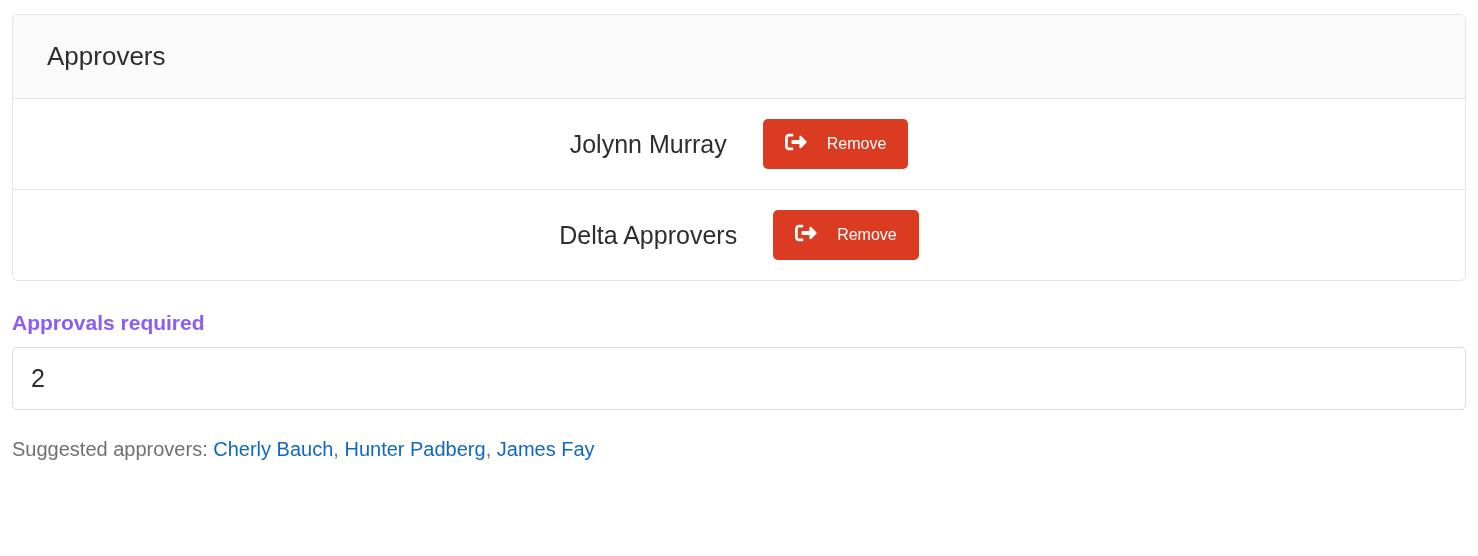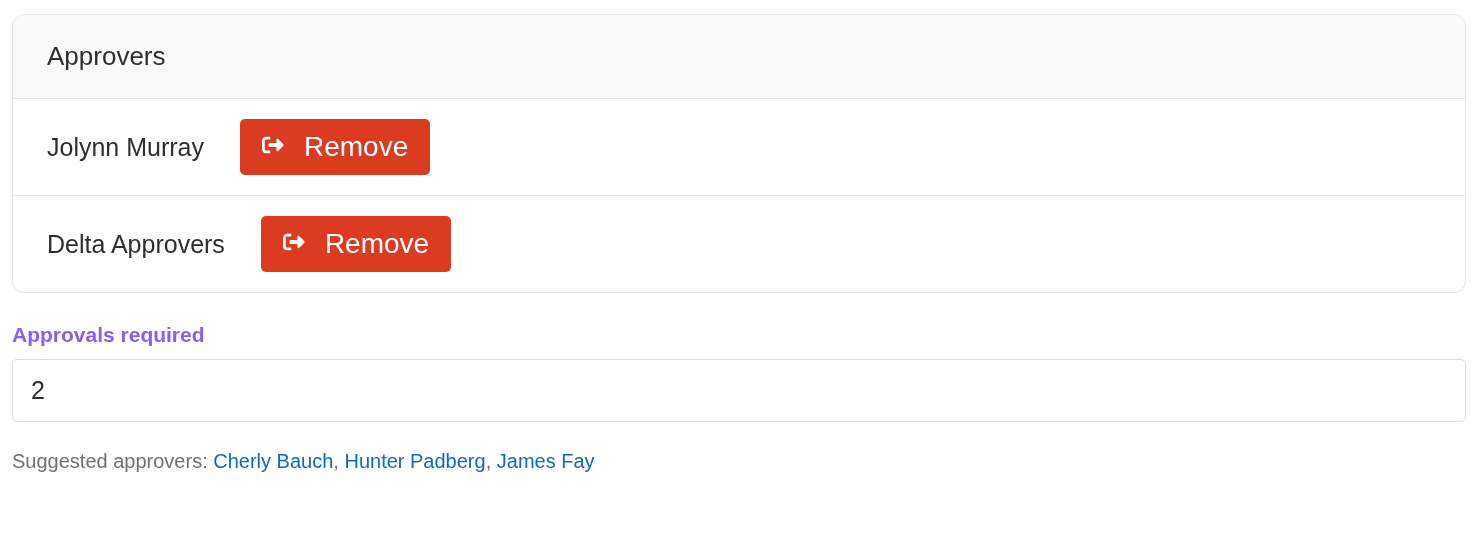--- a/index.html
+++ b/index.html
@@ -6,53 +6,53 @@
   body {
     margin: 0;
     padding: 14px 12px;
     font-family: -apple-system, BlinkMacSystemFont, "Segoe UI", Helvetica, Arial, sans-serif;
     font-size: 25px;
     color: #2e2e2e;
     background: #fff;
   }
   .card {
     border: 1px solid #e5e5e5;
-    border-radius: 12px;
+    border-radius: 6px;
     overflow: hidden;
     background: #fff;
   }
   .card-header {
     background: #fafafa;
     border-bottom: 1px solid #e5e5e5;
     padding: 26px 34px;
     font-size: 26px;
     color: #2e2e2e;
   }
   .list-row {
     display: flex;
     align-items: center;
-    justify-content: flex-start;
+    justify-content: center;
     padding: 20px 34px 20px 34px;
     border-bottom: 1px solid #e5e5e5;
   }
   .list-row:last-child { border-bottom: none; }
   .list-row .name {
     font-size: 25px;
     color: #2e2e2e;
   }
   .btn-remove {
     display: inline-flex;
     align-items: center;
     gap: 20px;
     background: #db3b21;
     color: #fff;
     border: none;
     border-radius: 5px;
     padding: 12px 22px;
-    font-size: 28px;
+    font-size: 16px;
     cursor: pointer;
     font-family: inherit;
     margin-left: 36px;
   }
   .btn-remove svg { width: 22px; height: 22px; flex-shrink: 0; }
   .section-label {
     margin-top: 30px;
     font-weight: 700;
     font-size: 21px;
     color: #8b5cf6;

